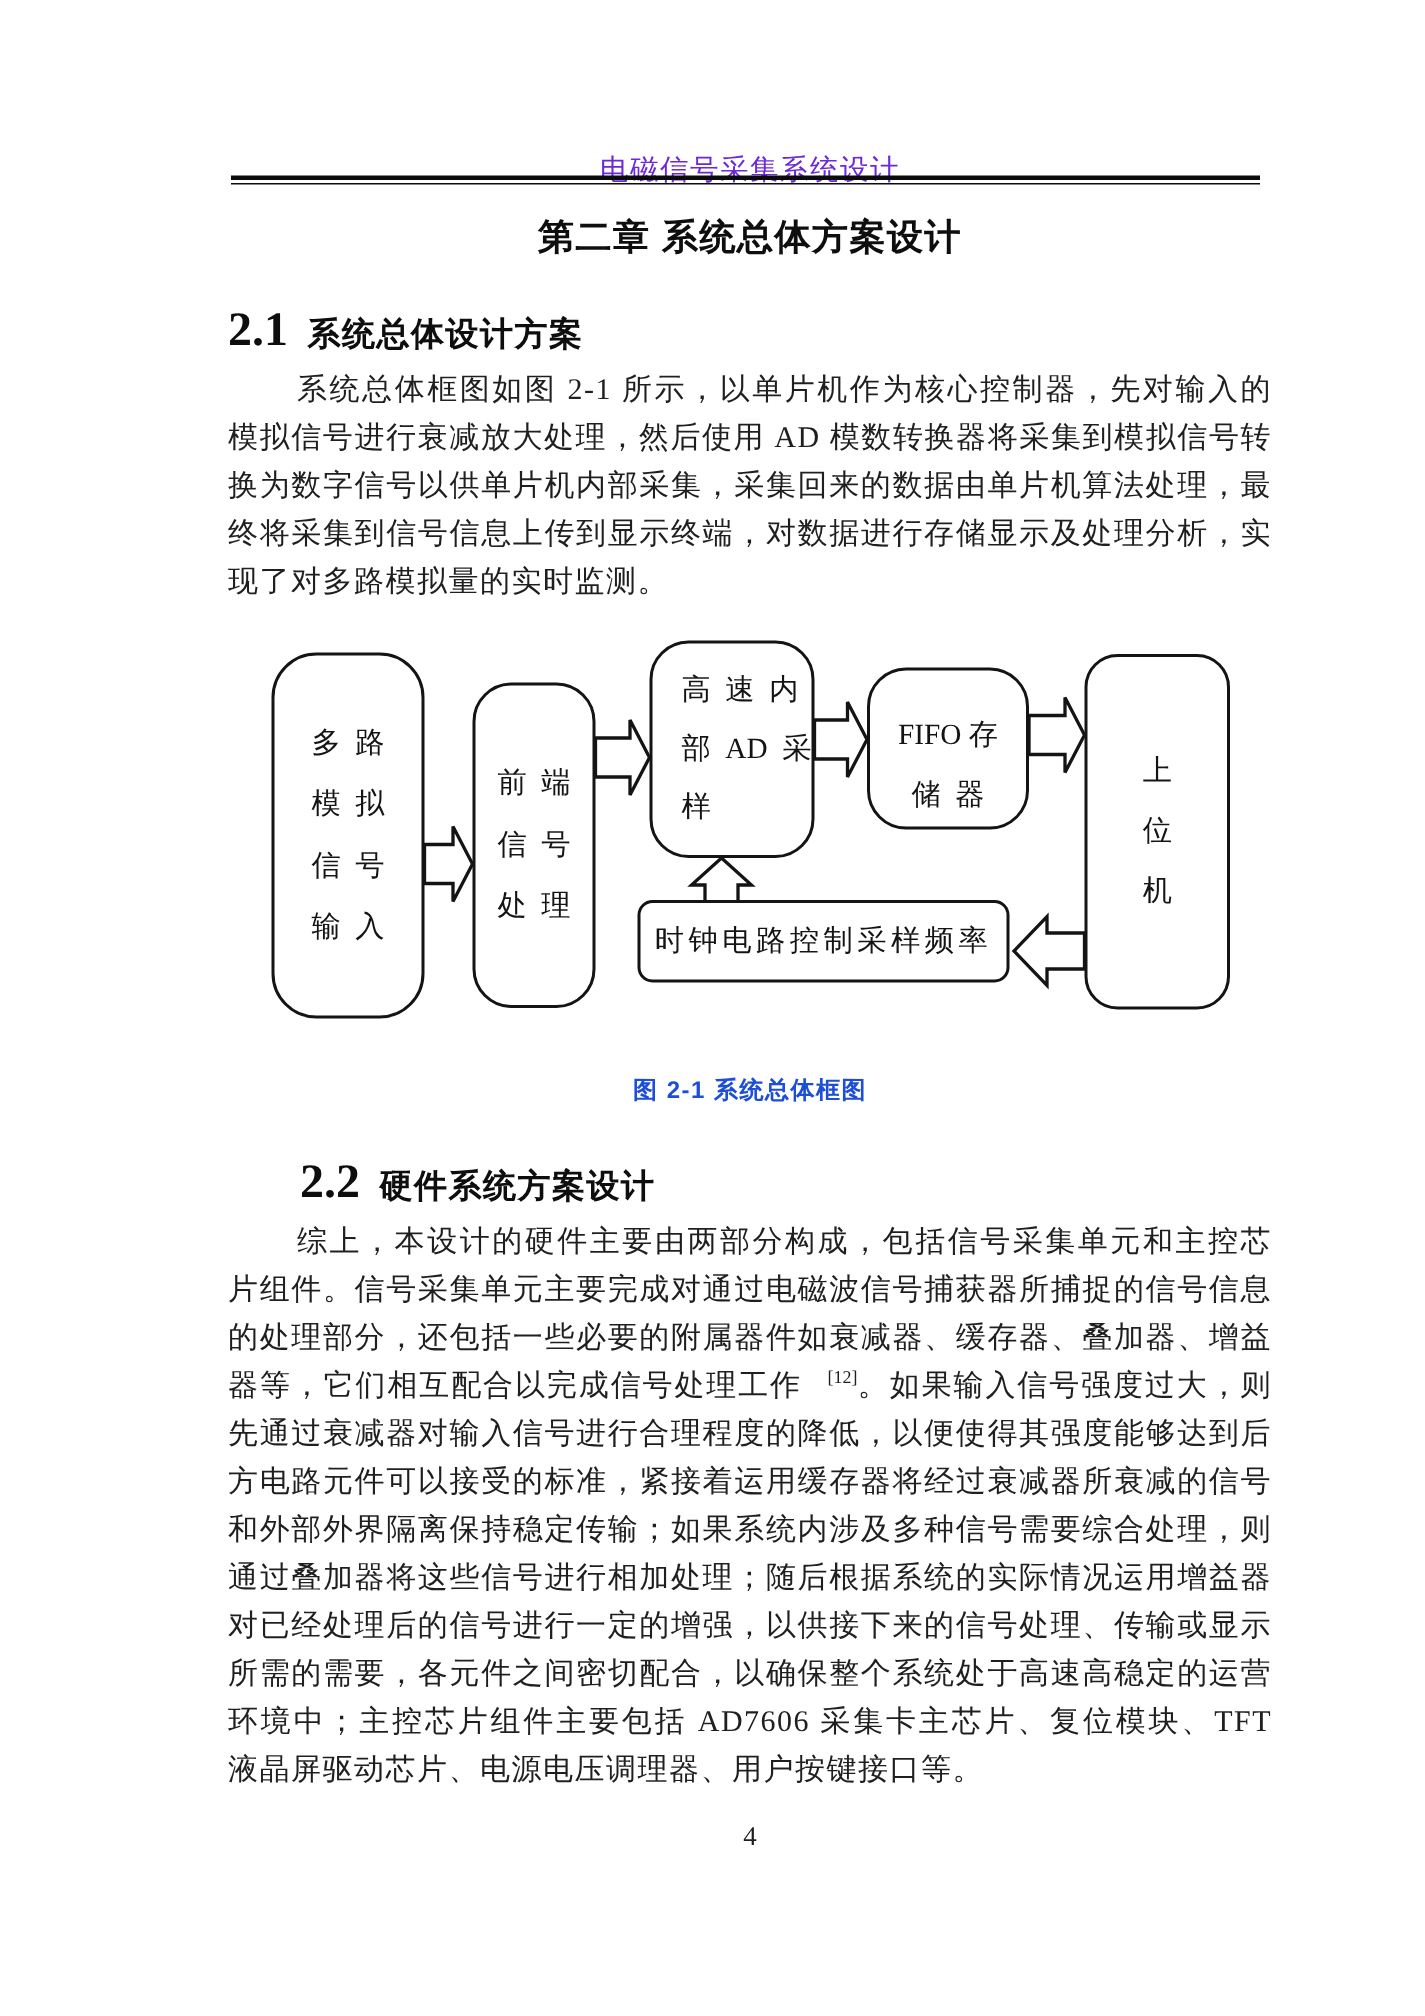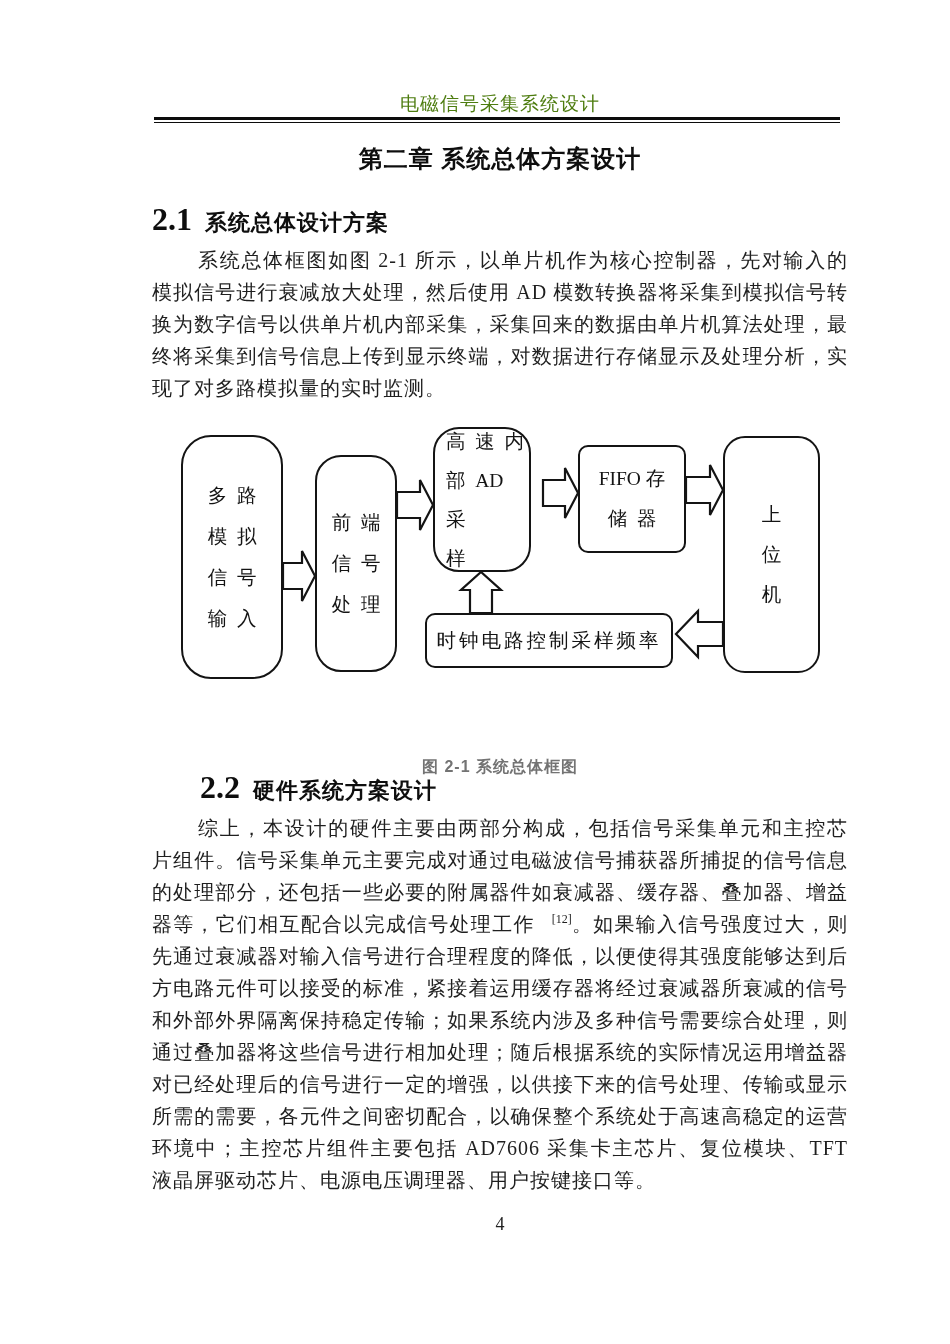--- a/index.html
+++ b/index.html
@@ -1,22 +1,22 @@
 <!DOCTYPE html>
 <html><head>
 <meta charset="utf-8">
 <style>
   html,body{margin:0;padding:0;background:#ffffff;}
   .page{
     position:relative;width:950px;height:1344px;background:#ffffff;
     font-family:"Liberation Serif","DejaVu Serif",serif;color:#1c1c1c;overflow:hidden;
   }
   .running-head{
-    position:absolute;left:152px;top:92px;width:696px;text-align:center;
-    font-size:19px;line-height:24px;color:#4d7c0f;letter-spacing:1px;
+    position:absolute;left:152px;top:102px;width:696px;text-align:center;
+    font-size:19px;line-height:24px;color:#6d28d9;letter-spacing:1px;
   }
   .head-rule{
     position:absolute;left:154px;top:117px;width:686px;height:2px;
     border-top:3px solid #0c0c0c;border-bottom:1px solid #0c0c0c;
   }
   .chapter-title{
     position:absolute;left:152px;top:140px;width:696px;margin:0;text-align:center;
     font-family:"Liberation Sans","DejaVu Sans",sans-serif;font-weight:700;
     font-size:24px;line-height:38px;letter-spacing:1px;color:#0e0e0e;
   }
@@ -45,33 +45,33 @@
   .blk{
     position:absolute;box-sizing:border-box;background:#ffffff;
     border:2.4px solid #141414;display:flex;align-items:center;justify-content:center;
     font-size:19.5px;color:#141414;
   }
   .blk-text{white-space:pre-line;text-align:center;}
   .blk-input   {left:181px;top:15px; width:102px;height:244px;border-radius:30px;}
   .blk-input    .blk-text{line-height:41px;}
   .blk-frontend{left:315px;top:35px; width:82px; height:217px;border-radius:26px;}
   .blk-frontend .blk-text{line-height:41px;}
-  .blk-ad      {left:433px;top:7px;  width:98px;height:145px;border-radius:26px;
-                justify-content:flex-start;padding-left:11px;}
+  .blk-ad      {left:433px;top:7px;  width:110px;height:145px;border-radius:26px;
+                justify-content:flex-end;padding-left:11px;}
   .blk-ad       .blk-text{line-height:39px;text-align:left;}
-  .blk-fifo    {left:578px;top:25px; width:108px;height:108px;border-radius:10px;}
+  .blk-fifo    {left:578px;top:25px; width:108px;height:108px;border-radius:26px;align-items:flex-end;}
   .blk-fifo     .blk-text{line-height:40px;}
   .blk-host    {left:723px;top:16px; width:97px; height:237px;border-radius:22px;}
   .blk-host     .blk-text{line-height:40px;}
-  .blk-clock   {left:425px;top:193px;width:248px;height:55px; border-radius:10px;font-family:Liberation Serif, serif;}
+  .blk-clock   {left:425px;top:180px;width:248px;height:55px; border-radius:10px;font-family:Liberation Serif, serif;}
   .blk-clock    .blk-text{line-height:26px;letter-spacing:3px;}
   .fig-caption{
-    position:absolute;left:152px;top:756px;width:696px;text-align:center;
+    position:absolute;left:152px;top:717px;width:696px;text-align:center;
     font-family:"Liberation Sans","DejaVu Sans",sans-serif;font-weight:700;
-    font-size:16px;line-height:22px;letter-spacing:1px;color:#737373;
+    font-size:16px;line-height:22px;letter-spacing:1px;color:#1d4ed8;
   }
   .page-num{
     position:absolute;left:152px;top:1212px;width:696px;text-align:center;
     font-size:18px;line-height:24px;color:#1f1f1f;
   }
 </style>
 </head>
 <body>
 
 <div class="page">

